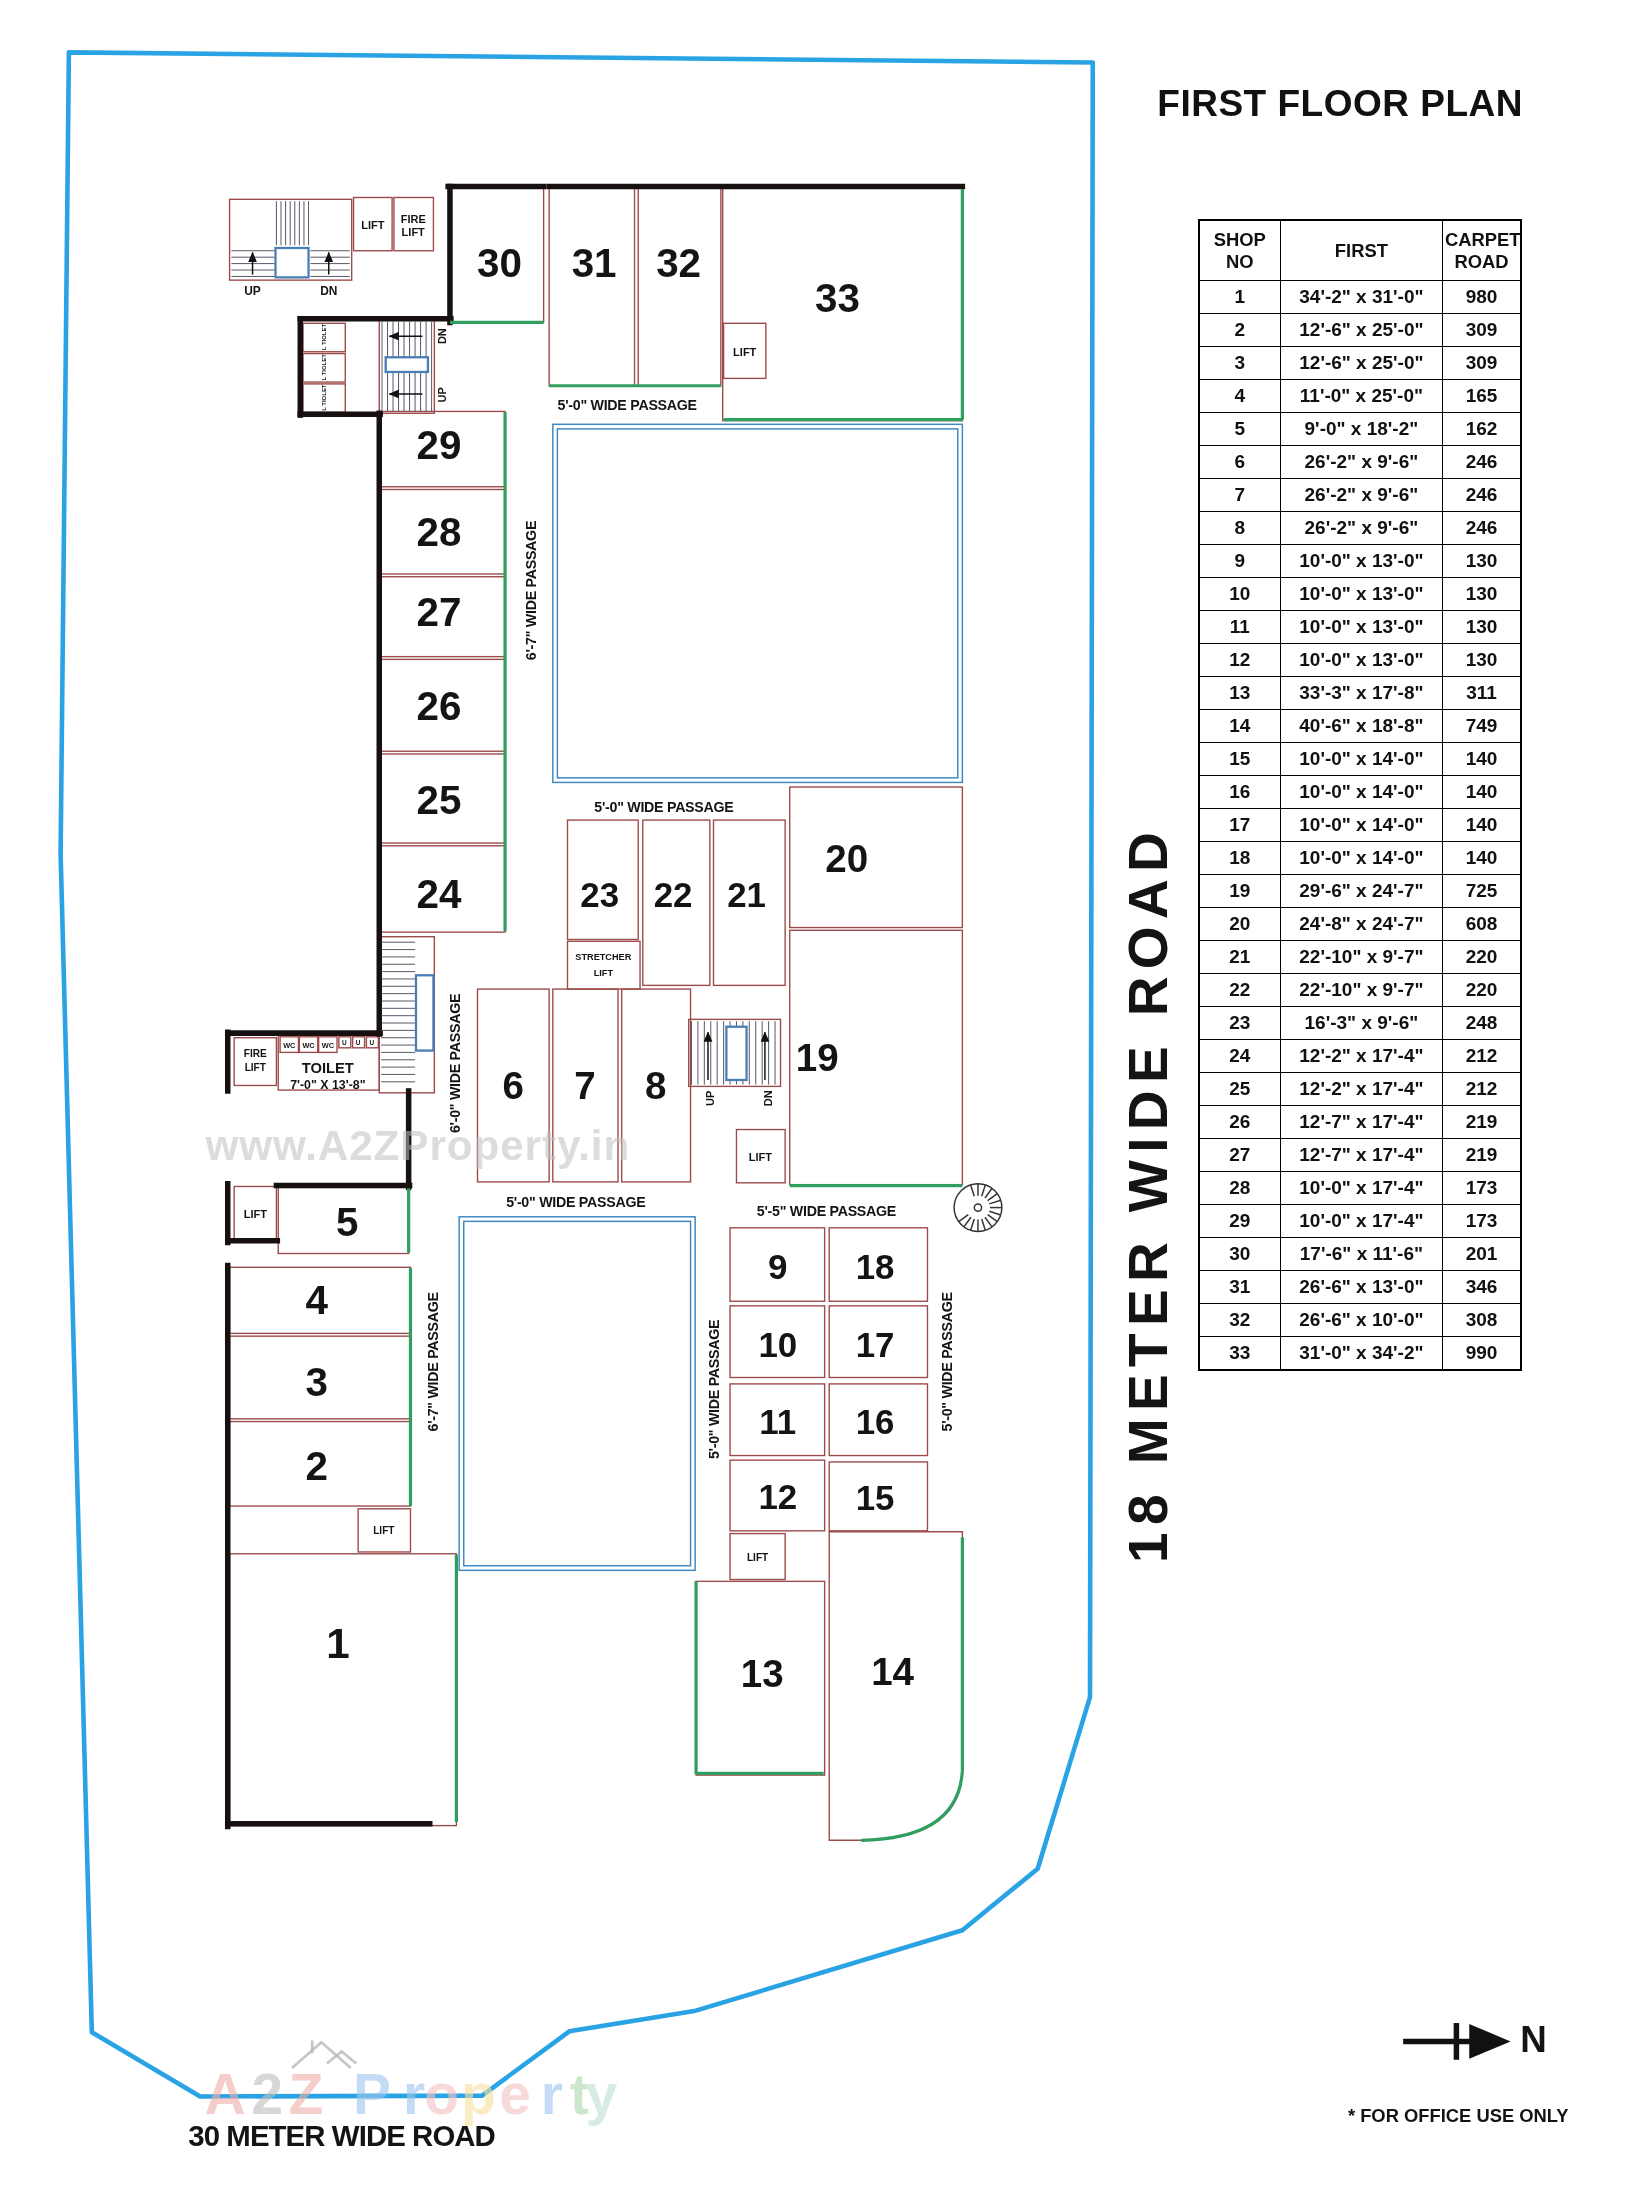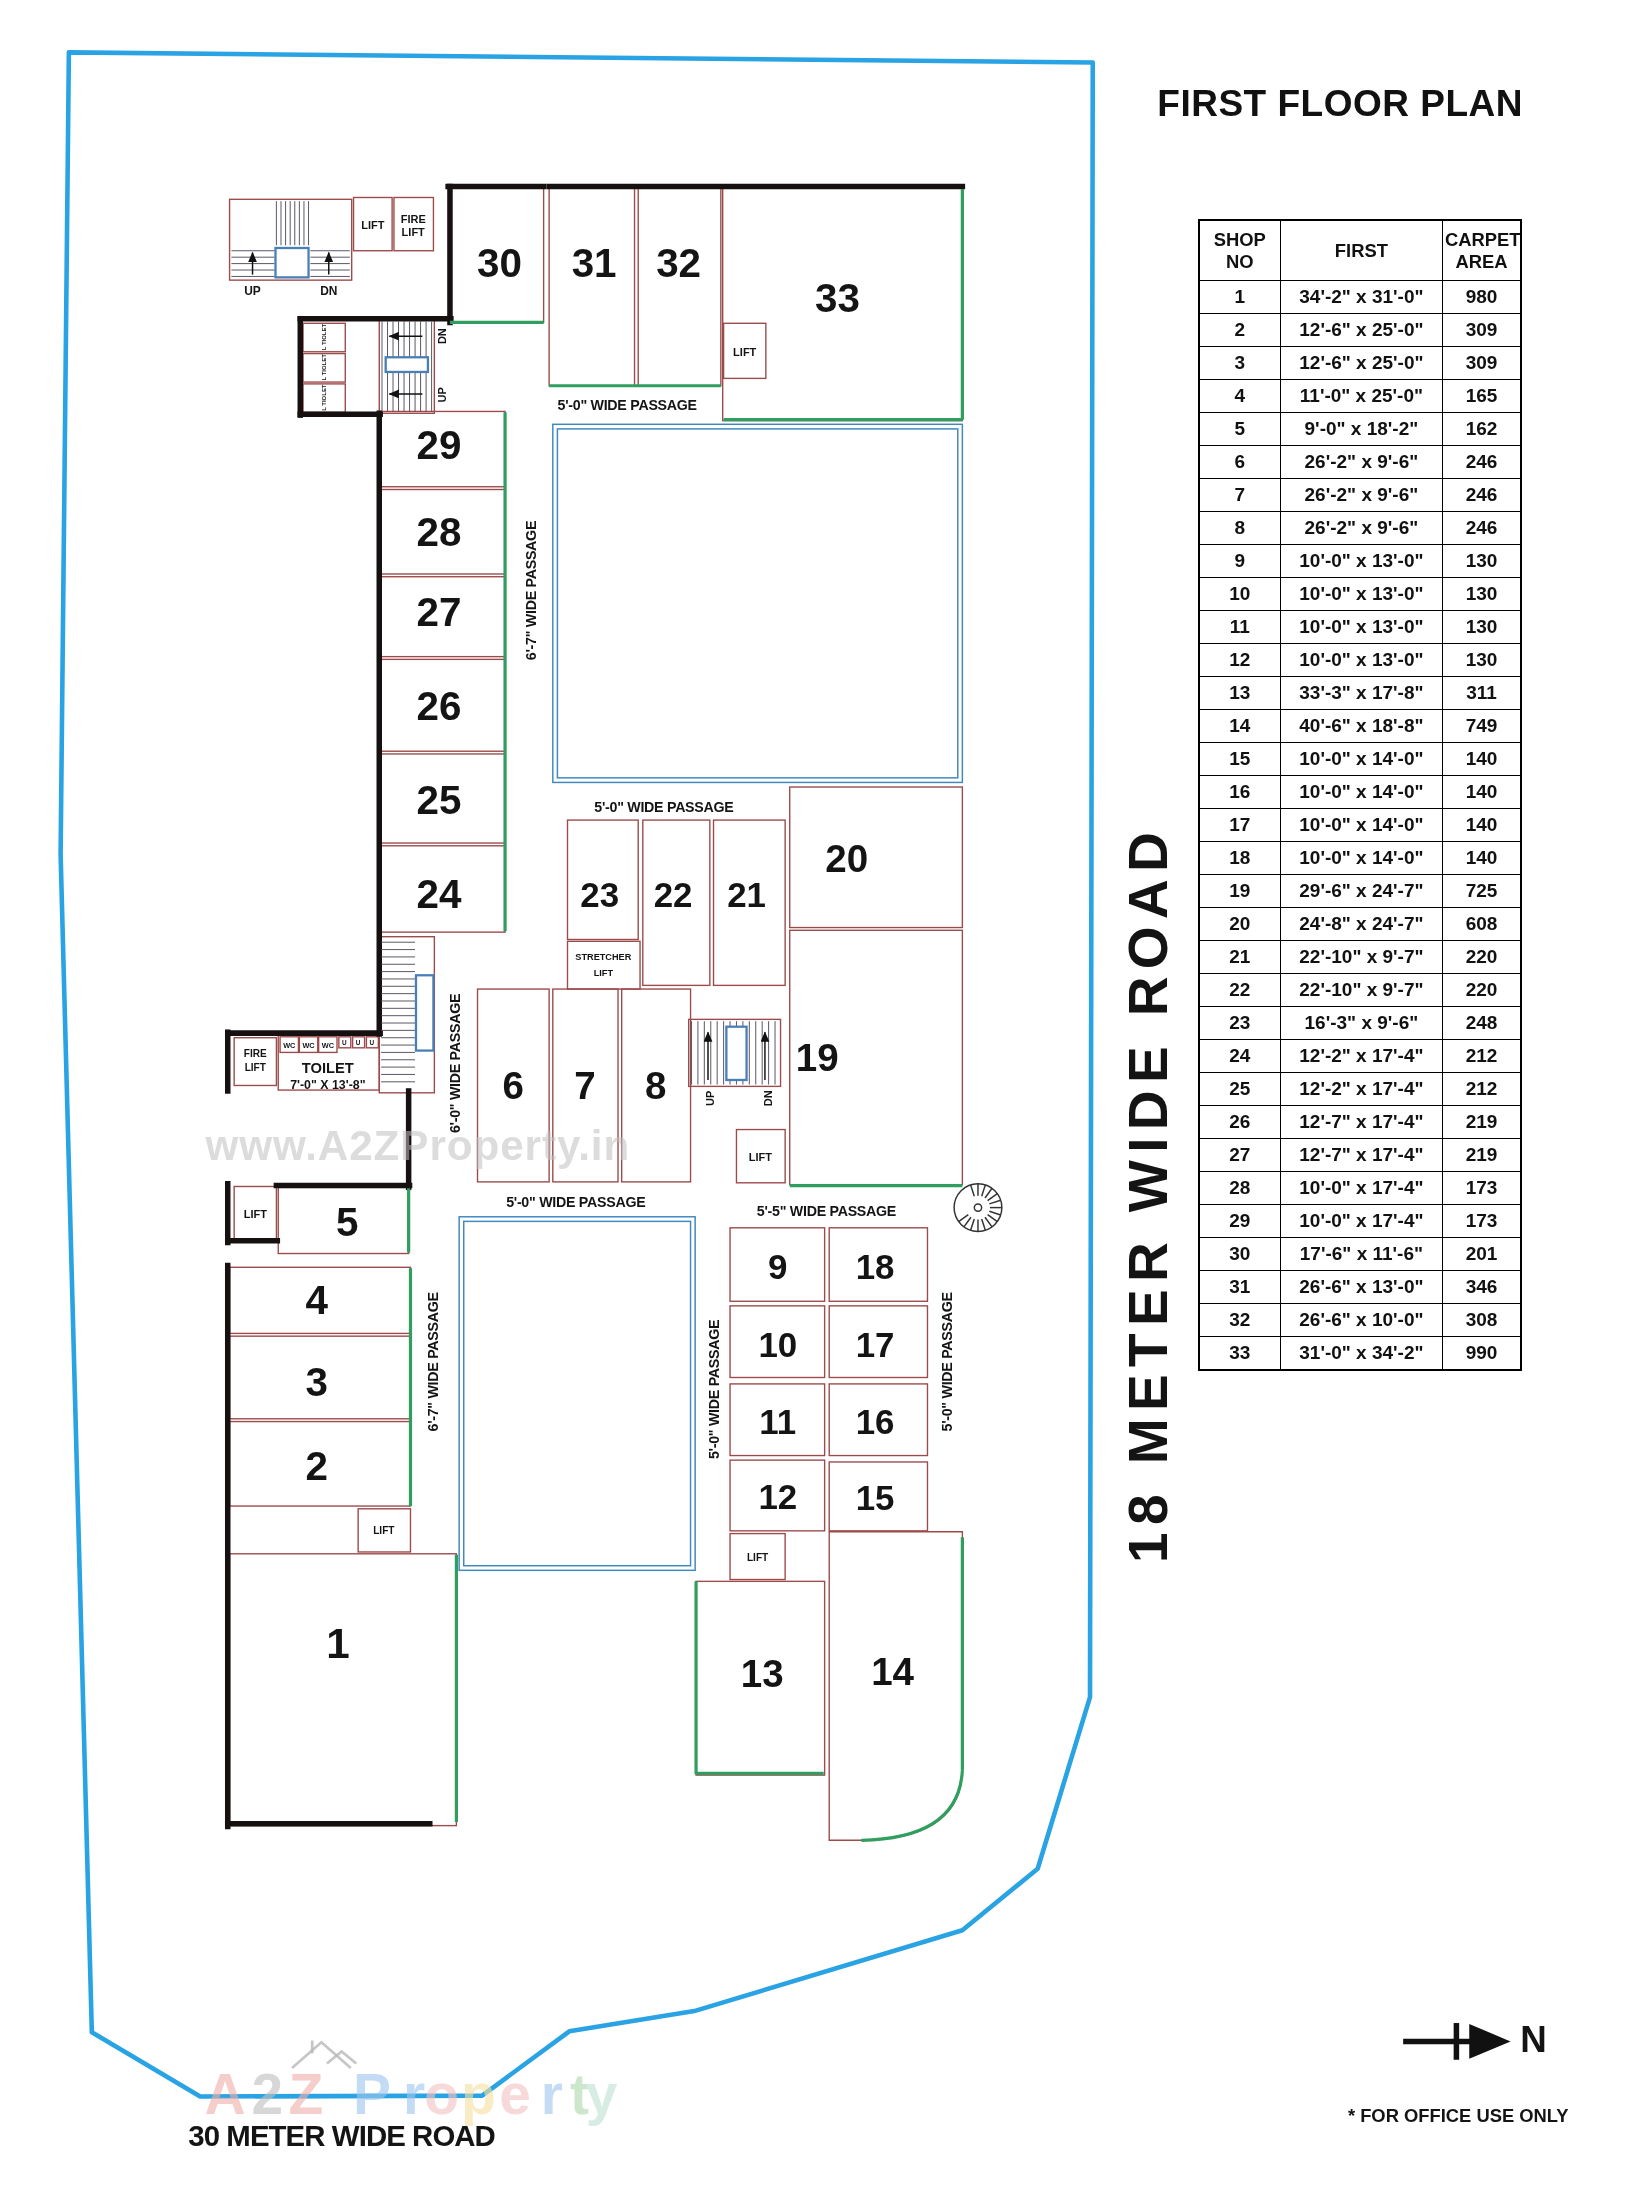--- a/index.html
+++ b/index.html
@@ -375,21 +375,21 @@
   <text class="t brand" id="brand-text" y="2280"><tspan x="245" fill="#f0b0ac">A</tspan><tspan x="291" fill="#bfbfbf">2</tspan><tspan x="333" fill="#f0b0ac">Z</tspan><tspan x="405" fill="#9fc6ee">P</tspan><tspan x="451" fill="#9fc6ee">r</tspan><tspan x="481" fill="#f4c3c3">o</tspan><tspan x="521" fill="#f6e1a2">p</tspan><tspan x="561" fill="#f4c3c3">e</tspan><tspan x="601" fill="#9fc6ee">r</tspan><tspan x="631" fill="#aed9ae">t</tspan><tspan x="655" fill="#bfe3d5">y</tspan></text>
 </svg>
 
   <div class="title">FIRST FLOOR PLAN</div>
 
   <table class="shop-table">
     <thead>
       <tr>
         <th class="c-no">SHOP NO</th>
         <th class="c-size">FIRST</th>
-        <th class="c-area">CARPET AREA</th>
+        <th class="c-area">CARPET ROAD</th>
       </tr>
     </thead>
     <tbody>
         <tr>
           <td>1</td>
           <td>34'-2" x 31'-0"</td>
           <td>980</td>
         </tr>
         <tr>
           <td>2</td>

